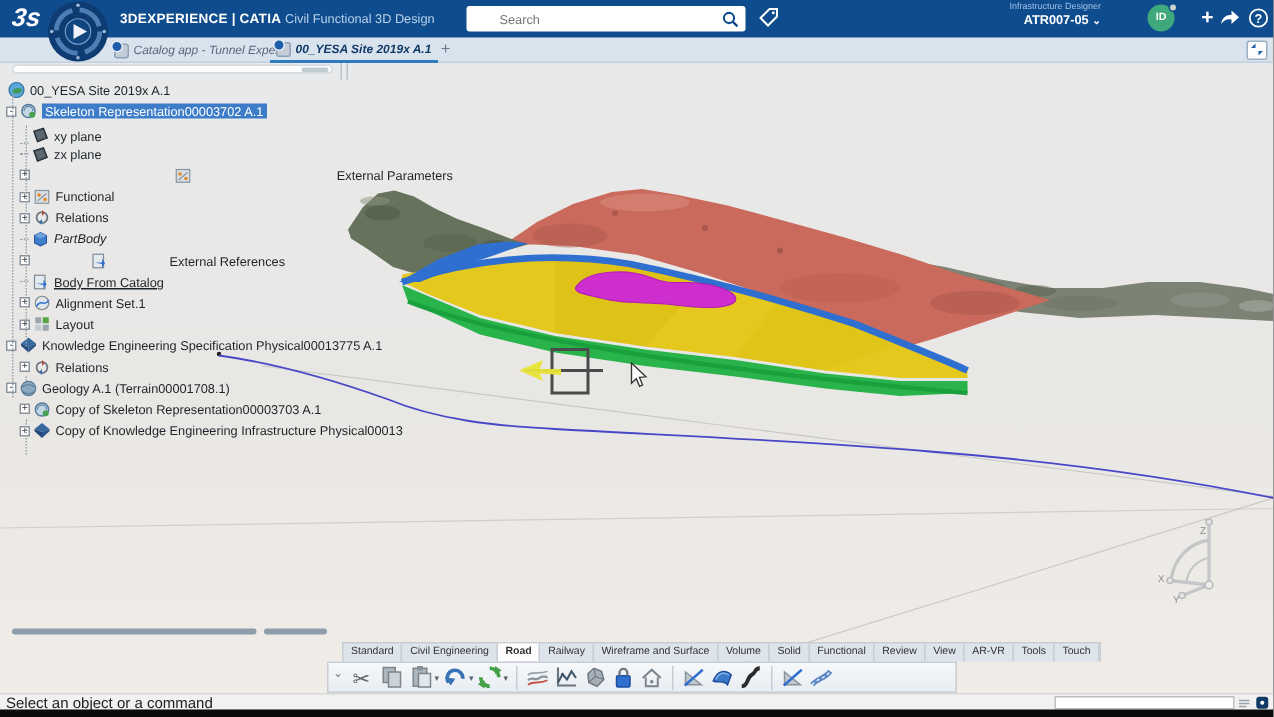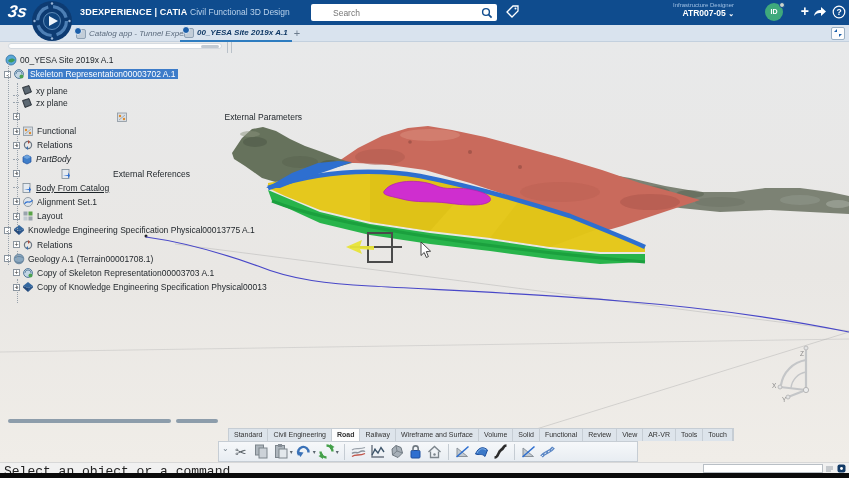--- a/index.html
+++ b/index.html
@@ -63,21 +63,21 @@
   .rtab { font-size:7px; color:#333; padding:2px 5px 0 5px; border-right:1px solid #c6cdd4; white-space:nowrap; }
   .rtab.active { background:#fdfdfd; font-weight:bold; }
   #ribbon-icons { position:absolute; left:0px; top:13px; width:420px; height:21px;
     background:linear-gradient(180deg,#f6f8fa,#e8edf2); border:1px solid #c6cdd4; display:flex; align-items:center; padding-left:3px; }
   #ribbon-icons .chev { font-size:8px; color:#77828c; margin-right:4px; transform:translateY(-3px); }
   .ric { width:17px; height:17px; flex:none; margin:0 1px; }
   .rdrop { font-size:6px; color:#5a646e; margin:0 1px 0 0; flex:none; }
   .rsep { width:1px; height:16px; background:#c5ccd3; margin:0 4px; flex:none; }
   
   #statusbar { position:absolute; left:0; top:462px; width:849px; height:11px; background:#f1f1f1; border-top:1px solid #d8d8d8; z-index:15; }
-  #status-msg { position:absolute; left:4px; top:1px; font-size:13px; color:#222;font-family:Liberation Mono, monospace; }
+  #status-msg { position:absolute; left:4px; top:1px; font-size:10px; color:#222; }
   #cmdbox { position:absolute; right:26px; top:1px; width:120px; height:9px; background:#fff; border:1px solid #b9bfc5; }
   #cmdbox input { width:100%; height:100%; border:none; outline:none; font-size:7px; background:transparent; }
   #status-ics { position:absolute; right:3px; top:1px; display:flex; gap:3px; }
   #blackbar { position:absolute; left:0; top:473px; width:849px; height:5px; background:#0b0b0b; z-index:16; }
 </style>
 </head>
 <body>
 
 <div id="app">
 
@@ -376,21 +376,21 @@
           </svg>
           <span class="lbl">Copy of Skeleton Representation00003703 A.1</span>
         </div>
         <div class="trow" style="padding-left: 11px;">
           <span class="exp">+</span>
           <svg class="tic" viewBox="0 0 12 12">
             <polygon points="6,1 11,5 6,7 1,5" fill="#35689f"></polygon>
             <polygon points="1,5 6,7 6,11 1,6.5" fill="#24497a"></polygon>
             <polygon points="11,5 6,7 6,11 11,6.5" fill="#2c578c"></polygon>
           </svg>
-          <span class="lbl">Copy of Knowledge Engineering Specification Physical00013</span>
+          <span class="lbl">Copy of Knowledge Engineering Infrastructure Physical00013</span>
         </div>
         <div class="tguide" style="left: 6px; top: 10px; height: 202px;"></div>
         <div class="tguide" style="left: 15px; top: 30px; height: 148px;"></div>
         <div class="tguide" style="left: 15px; top: 198px; height: 9px;"></div>
         <div class="tguide" style="left: 15px; top: 226px; height: 24px;"></div>
       </div>
 
     <div class="bslider" style="left:8px; top:377px; width:163px;"></div>
     <div class="bslider" style="left:176px; top:377px; width:42px;"></div>
 

